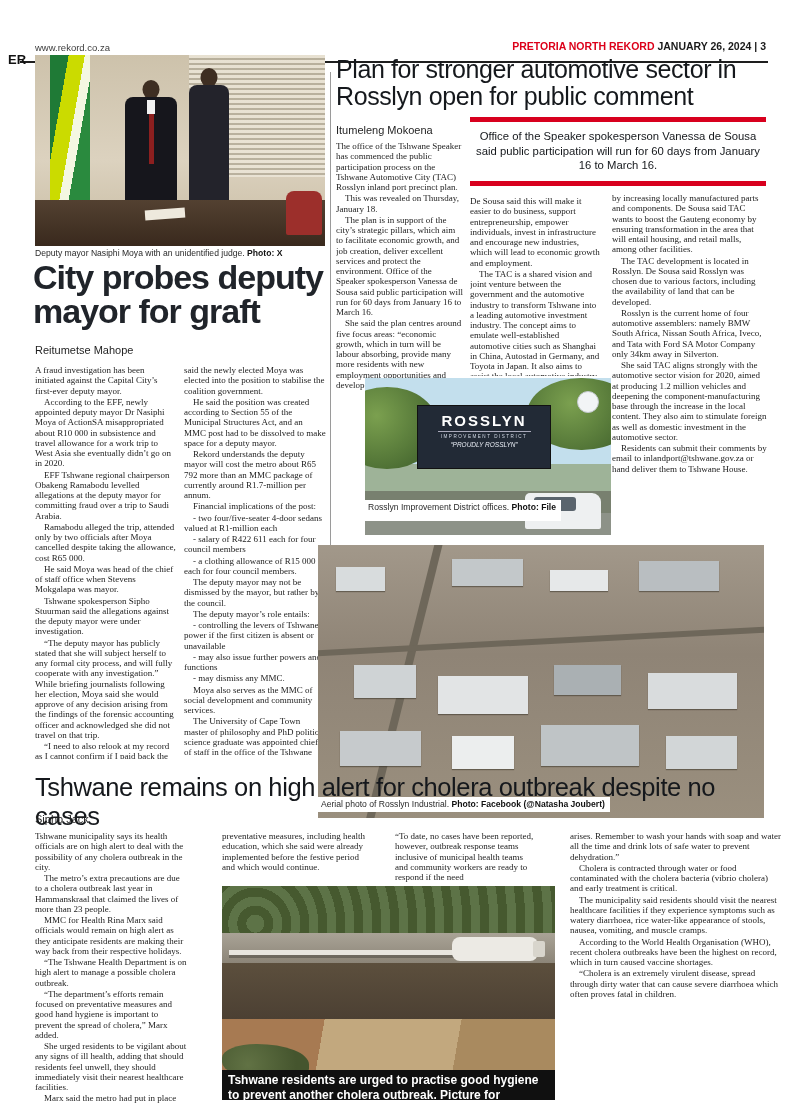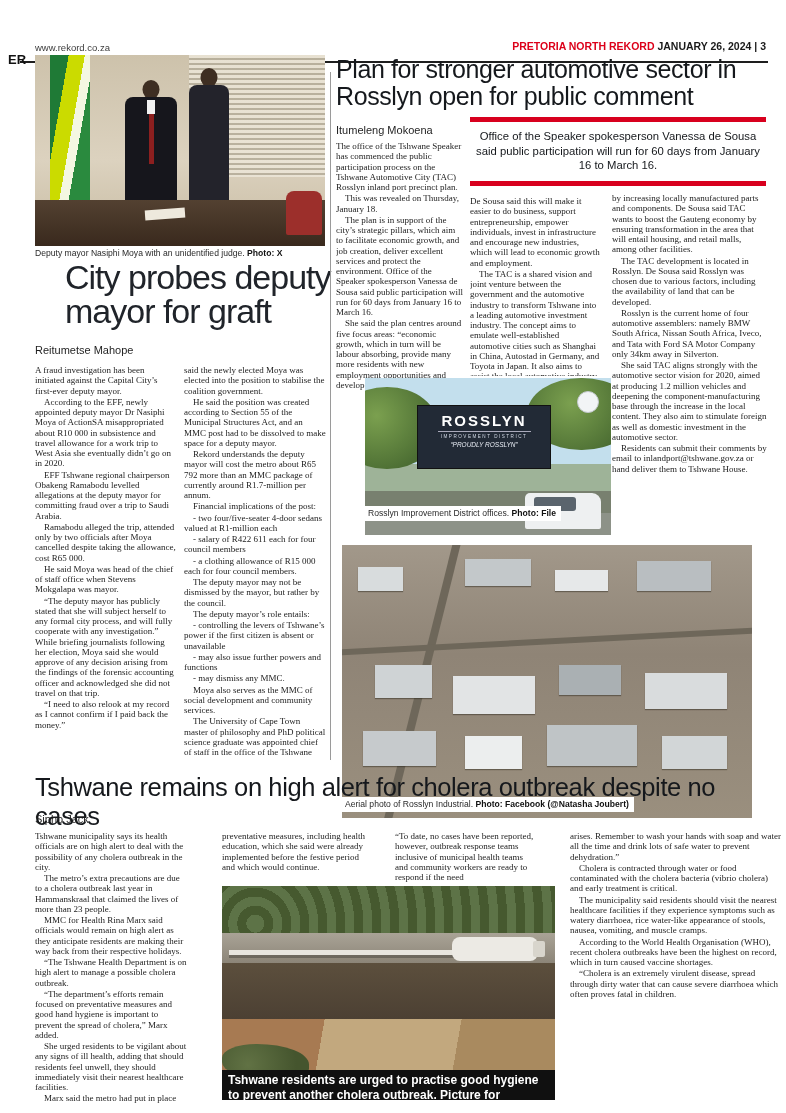--- a/index.html
+++ b/index.html
@@ -10,22 +10,22 @@
   
   .hdr-url{left:35px;top:42px;font-size:9.5px;color:#3c3c3c;}
   .hdr-right{right:20px;top:40px;font-size:10.5px;font-weight:bold;color:#1a1a1a;white-space:nowrap;}
   .hdr-right .red{color:#dc0019;}
   .hdr-rule{left:20px;top:61px;width:748px;height:2px;background:#1e1e1e;}
   .masthead-frag{left:8px;top:52px;font-size:13px;font-weight:bold;color:#111;}
   
   .cap{font-family:"Liberation Sans",sans-serif;font-size:8.6px;color:#2a2a2a;line-height:1.25;}
   .cap b{color:#111;}
   
-  .hl1{left:33px;top:261px;width:298px;font-family:"Liberation Sans",sans-serif;font-weight:400;
-       font-size:34px;line-height:.99;letter-spacing:-1px;color:#20242a;margin-left:32px;}
+  .hl1{left:33px;top:261px;width:298px;font-family:"Liberation Sans",sans-serif;font-weight:700;
+       font-size:34px;line-height:.99;letter-spacing:-1px;color:#20242a;}
   .hl2{left:336px;top:56px;width:440px;font-family:"Liberation Sans",sans-serif;font-weight:400;
        font-size:25px;line-height:1.07;letter-spacing:-.4px;color:#15181c;}
   .hl3{left:35px;top:773px;width:748px;font-family:"Liberation Sans",sans-serif;font-weight:400;
        font-size:25.5px;letter-spacing:-.4px;color:#15181c;}
   .byline{font-family:"Liberation Sans",sans-serif;font-size:11px;color:#1f1f1f;}
   
   .col{font-size:9px;line-height:1.14;overflow:hidden;text-align:left;}
   .col p{margin:0 0 1px 0;}
   .col p + p{text-indent:9px;}
   
@@ -55,23 +55,23 @@
        background:linear-gradient(180deg,#c3dfed 0 55%,#9eb398 55% 72%,#78806f 72% 86%,#8d9288 86%);}
   .tree{position:absolute;border-radius:50%;background:radial-gradient(circle at 40% 35%,#7ba04f,#4c6e33 70%);}
   .ph2-sign{position:absolute;left:21%;top:17%;width:54%;height:40%;background:#222a36;border:1px solid #111;
        color:#fff;text-align:center;font-family:"Liberation Sans",sans-serif;}
   .ph2-sign .l1{font-size:15px;font-weight:bold;letter-spacing:2px;margin-top:6px;}
   .ph2-sign .l2{font-size:4.6px;letter-spacing:1.5px;border-top:1px solid #aab;width:70%;margin:2px auto 0;padding-top:2px;color:#cfd6e2;}
   .ph2-sign .l3{font-size:6.5px;font-style:italic;margin-top:2px;color:#e8ecf4;}
   .ph2-logo{position:absolute;right:5%;top:8%;width:20px;height:20px;border-radius:50%;background:#f2f4f6;border:1px solid #c2c8cc;}
   .ph2-car{position:absolute;right:4%;bottom:4%;width:31%;height:23%;background:#eef0f1;border-radius:5px 9px 2px 2px;}
   .ph2-car:before{content:"";position:absolute;left:12%;top:12%;width:55%;height:40%;background:#5a646d;border-radius:3px;}
-  .ph2-cap{position:absolute;left:0;bottom:14px;background:#ffffff;padding:2px 5px 2px 3px;max-width:92%;}
-  
-  .ph3{left:342px;top:545px;width:410px;height:273px;overflow:hidden;
+  .ph2-cap{position:absolute;left:0;bottom:14px;background:#ffffff;padding:2px 5px 8px 3px;max-width:92%;}
+  
+  .ph3{left:318px;top:545px;width:446px;height:273px;overflow:hidden;
        background:linear-gradient(180deg,#a2988a,#8f8476 40%,#9a8f7e);}
   .road{position:absolute;background:#6e675a;}
   .bld{position:absolute;box-shadow:0 1px 1px rgba(40,35,25,.45);}
   .ph3-cap{position:absolute;left:0;bottom:6px;background:#ffffff;padding:2px 5px 2px 3px;max-width:96%;}
   
   .ph4{left:222px;top:886px;width:333px;height:214px;overflow:hidden;background:#b29a74;}
   .ph4-trees{position:absolute;left:0;right:0;top:0;height:22%;
        background:repeating-radial-gradient(circle at 10% 80%,#5d7347 0 9px,#46592f 9px 18px);}
   .ph4-concrete{position:absolute;left:0;right:0;top:22%;height:14%;background:linear-gradient(180deg,#a9a396,#8c8578);}
   .ph4-pipe{position:absolute;left:2%;top:30%;width:70%;height:5px;background:#e8e6df;box-shadow:0 3px 0 rgba(0,0,0,.25);}
@@ -119,20 +119,21 @@
   </div>
 
   <div class="abs hl1">City probes deputy mayor for graft</div>
   <div class="abs byline" style="left:35px;top:344px;">Reitumetse Mahope</div>
   <div class="abs col" style="left:35px;top:365px;width:141px;height:394px;">
       <p>A fraud investigation has been initiated against the Capital City’s first-ever deputy mayor.</p>
       <p>According to the EFF, newly appointed deputy mayor Dr Nasiphi Moya of ActionSA misappropriated about R10 000 in subsistence and travel allowance for a work trip to West Asia she eventually didn’t go on in 2020.</p>
       <p>EFF Tshwane regional chairperson Obakeng Ramabodu levelled allegations at the deputy mayor for committing fraud over a trip to Saudi Arabia.</p>
       <p>Ramabodu alleged the trip, attended only by two officials after Moya cancelled despite taking the allowance, cost R65 000.</p>
       <p>He said Moya was head of the chief of staff office when Stevens Mokgalapa was mayor.</p>
+      <p>Tshwane spokesperson Sipho Stuurman said the allegations against the deputy mayor were under investigation.</p>
       <p>“The deputy mayor has publicly stated that she will subject herself to any formal city process, and will fully cooperate with any investigation.” While briefing journalists following her election, Moya said she would approve of any decision arising from the findings of the forensic accounting officer and acknowledged she did not travel on that trip.</p>
       <p>“I need to also relook at my record as I cannot confirm if I paid back the money.”</p>
     </div>
   <div class="abs col" style="left:184px;top:365px;width:142px;height:394px;">
       <p>said the newly elected Moya was elected into the position to stabilise the coalition government.</p>
       <p>He said the position was created according to Section 55 of the Municipal Structures Act, and an MMC post had to be dissolved to make space for a deputy mayor.</p>
       <p>Rekord understands the deputy mayor will cost the metro about R65 792 more than an MMC package of currently around R1.7-million per annum.</p>
       <p>Financial implications of the post:</p>
       <p>- two four/five-seater 4-door sedans valued at R1-million each</p>
       <p>- salary of R422 611 each for four council members</p>

